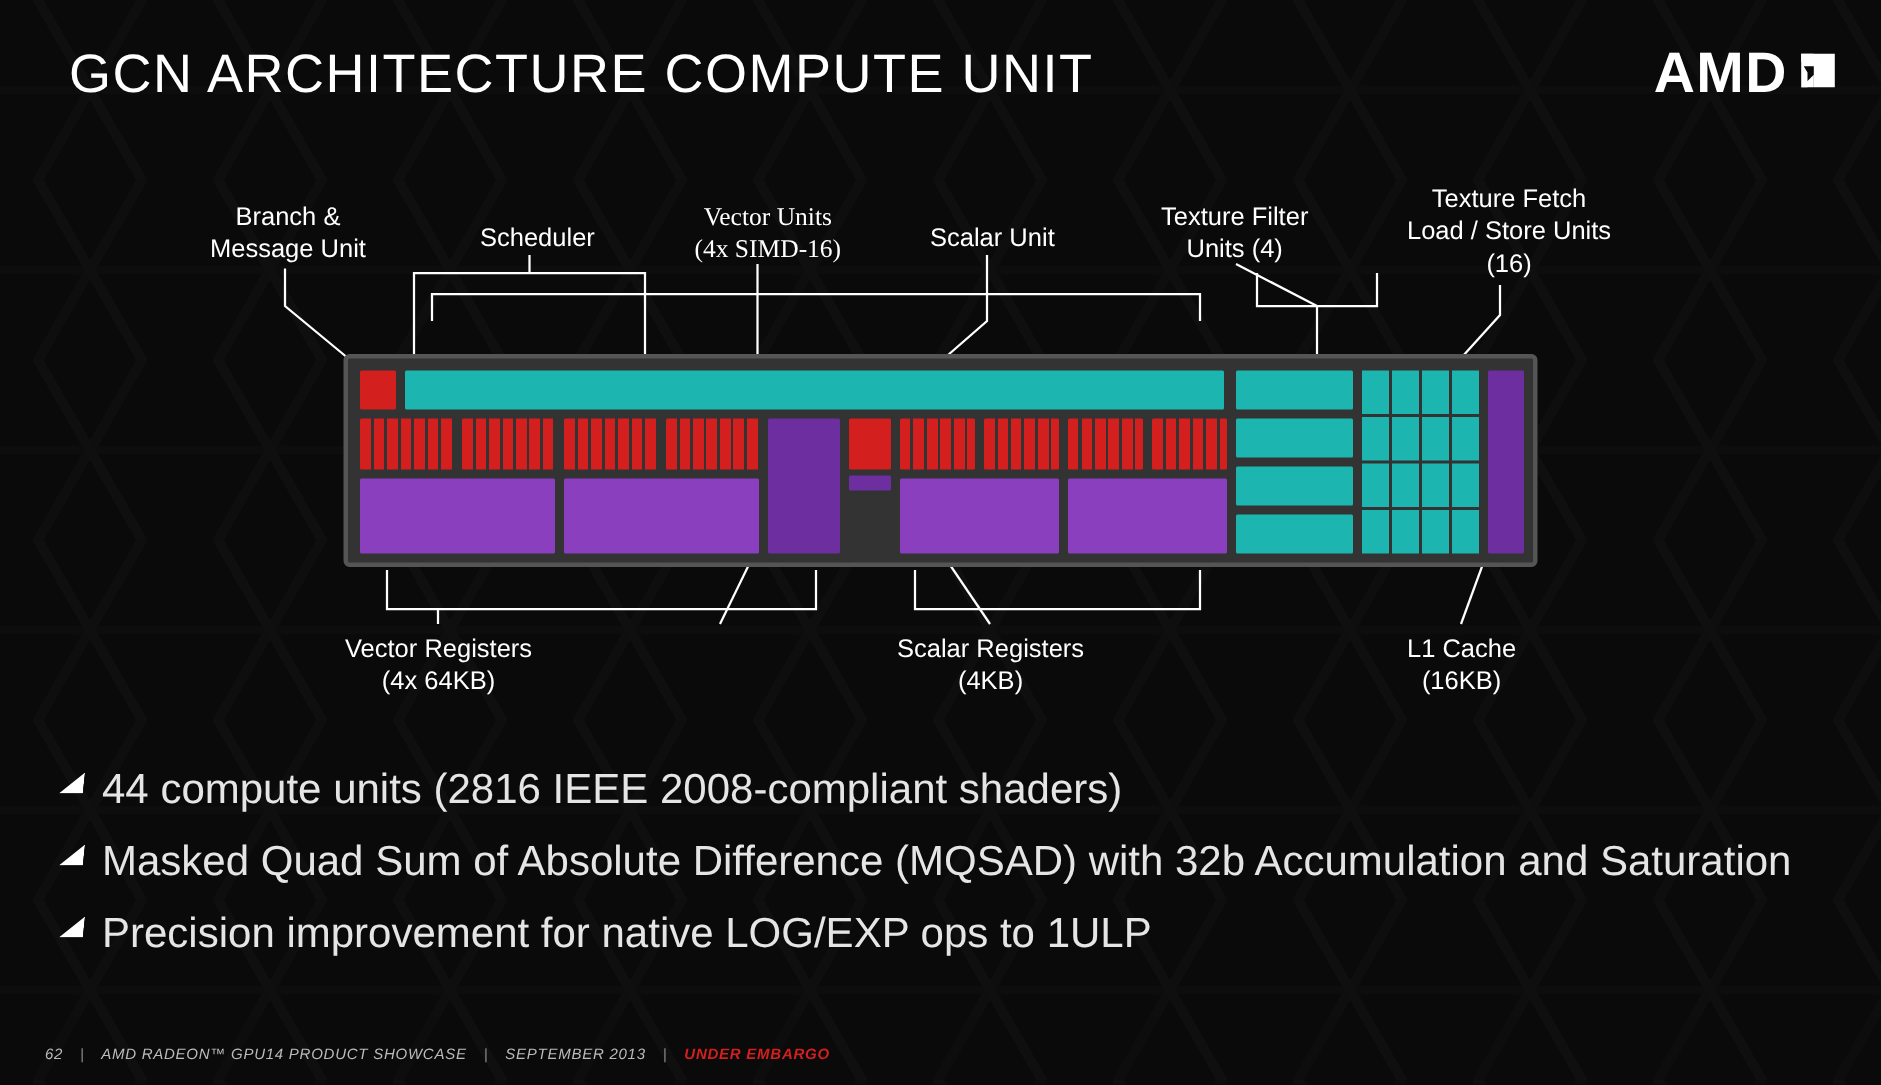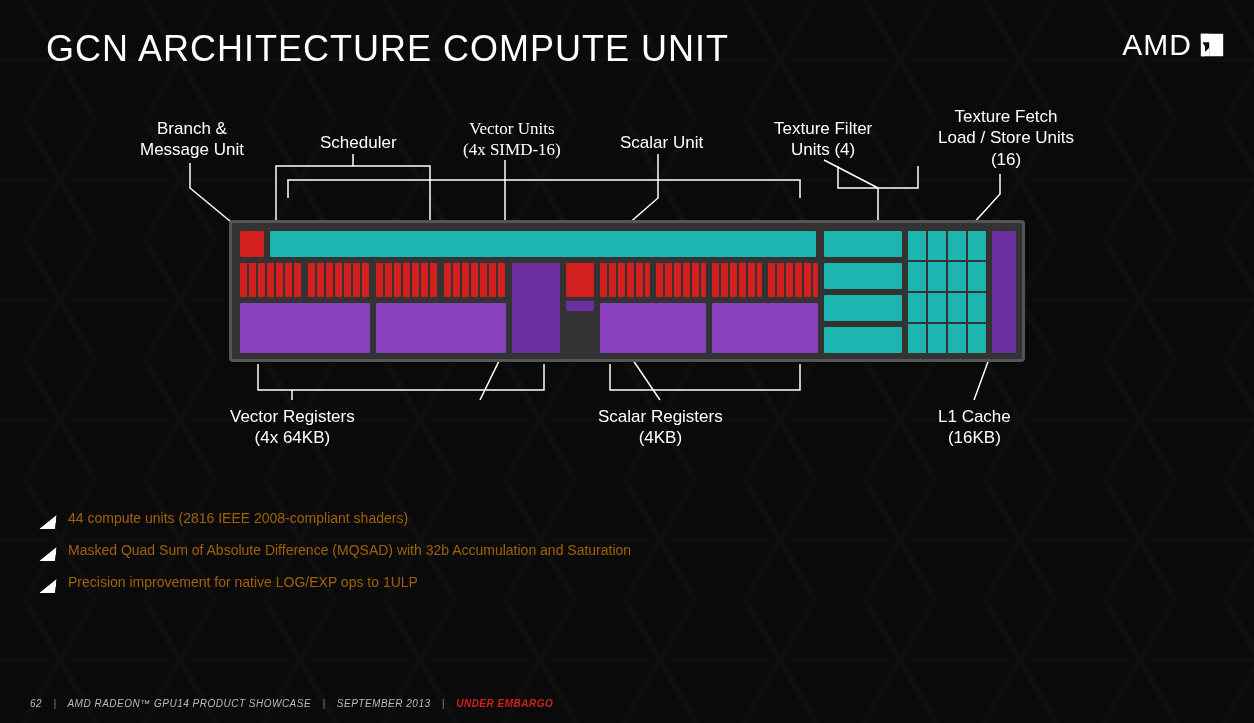--- a/index.html
+++ b/index.html
@@ -20,29 +20,29 @@
       linear-gradient(0deg, transparent 48%, #141414 48%, #141414 52%, transparent 52%) 0 0/120px 120px;
     opacity:0.35;
     pointer-events:none;
   }
   .title {
     position:absolute; left:46px; top:28px;
     font-size:36px; font-weight:400; letter-spacing:1px;
   }
   .amd-logo {
     position:absolute; right:28px; top:28px;
-    font-size:30px; font-weight:normal; letter-spacing:1px;
-    display:flex; align-items:center; gap:6px;
+    font-size:38px; font-weight:bold; letter-spacing:1px;
+    display:flex; gap:6px;
   }
   .amd-mark {
     width:28px; height:28px; position:relative;
   }
   .amd-mark svg { width:100%; height:100%; }
   
-  .stage { position:absolute; left:0; top:88px; width:1152px; height:390px; }
+  .stage { position:absolute; left:0; top:104px; width:1152px; height:390px; }
   .label { position:absolute; color:#fff; font-size:17px; text-align:center; line-height:1.25; white-space:nowrap; }
   svg.lines { position:absolute; inset:0; width:100%; height:100%; pointer-events:none; }
   
   .cu {
     position:absolute; left:229px; top:132px; width:796px; height:142px;
     background:#333; border:3px solid #555; border-radius:4px;
   }
   .cu .inner { position:absolute; inset:8px; }
   .block { position:absolute; border-radius:1px; }
   .teal   { background:#1db5b0; }
@@ -55,21 +55,21 @@
   }
   
   .grid {
     background:#333;
     display:grid; gap:2px;
   }
   .grid div { background:#1db5b0; }
   
   .bullets { position:absolute; left:40px; top:510px; }
   .bullets li {
-    list-style:none; font-size:14px; color:#a16207; margin-bottom:16px;
+    list-style:none; font-size:28px; color:#e5e5e5; margin-bottom:16px;
     padding-left:28px; position:relative;
   }
   .bullets li::before {
     content:""; position:absolute; left:0; top:6px;
     width:0; height:0;
     border-left:16px solid #fff;
     border-top:14px solid transparent;
     transform:skewX(-6deg);
     clip-path:polygon(0 100%, 100% 100%, 100% 0);
     background:#fff; width:16px; height:14px; border:none;

